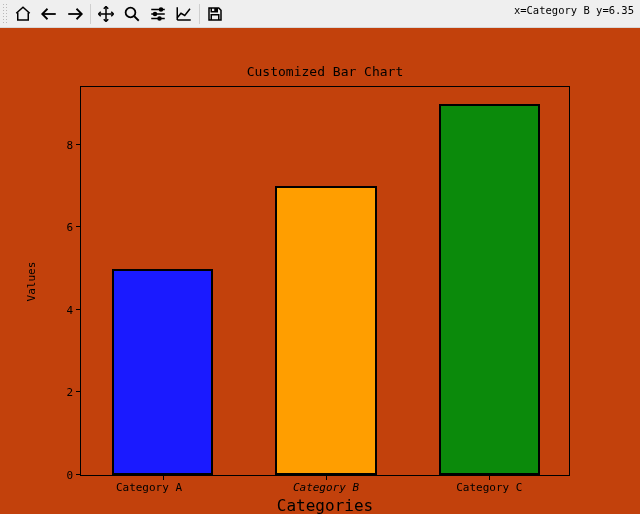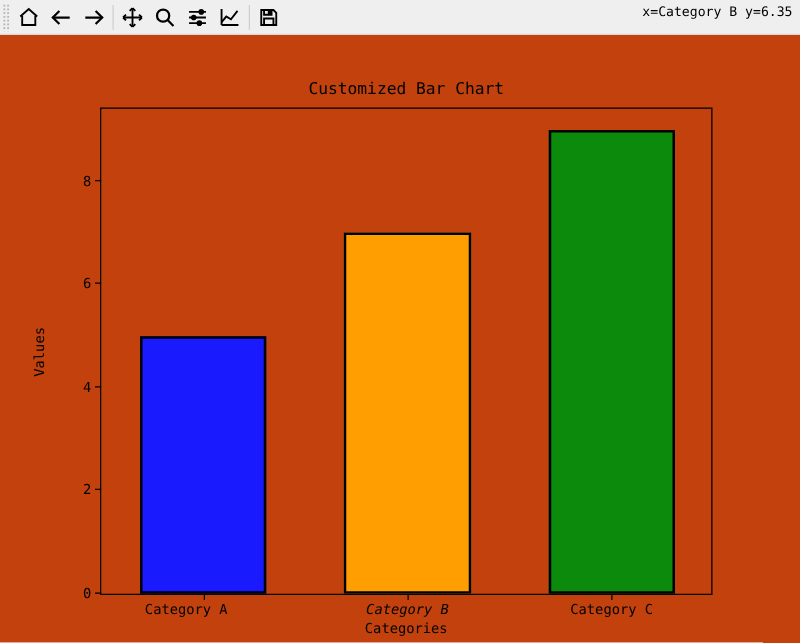--- a/index.html
+++ b/index.html
@@ -102,21 +102,21 @@
     transform: rotate(-90deg);
     font-size: 11px;
     white-space: nowrap;
   }
   .xlabel {
     position: absolute;
     left: 80px;
     top: 468px;
     width: 490px;
     text-align: center;
-    font-size: 11px;
+    font-size: 16px;
   }
   .ytick {
     position: absolute;
     right: 100%;
     transform: translateY(50%);
     font-size: 11px;
     padding-right: 8px;
   }
   .ytick-mark {
     position: absolute;

